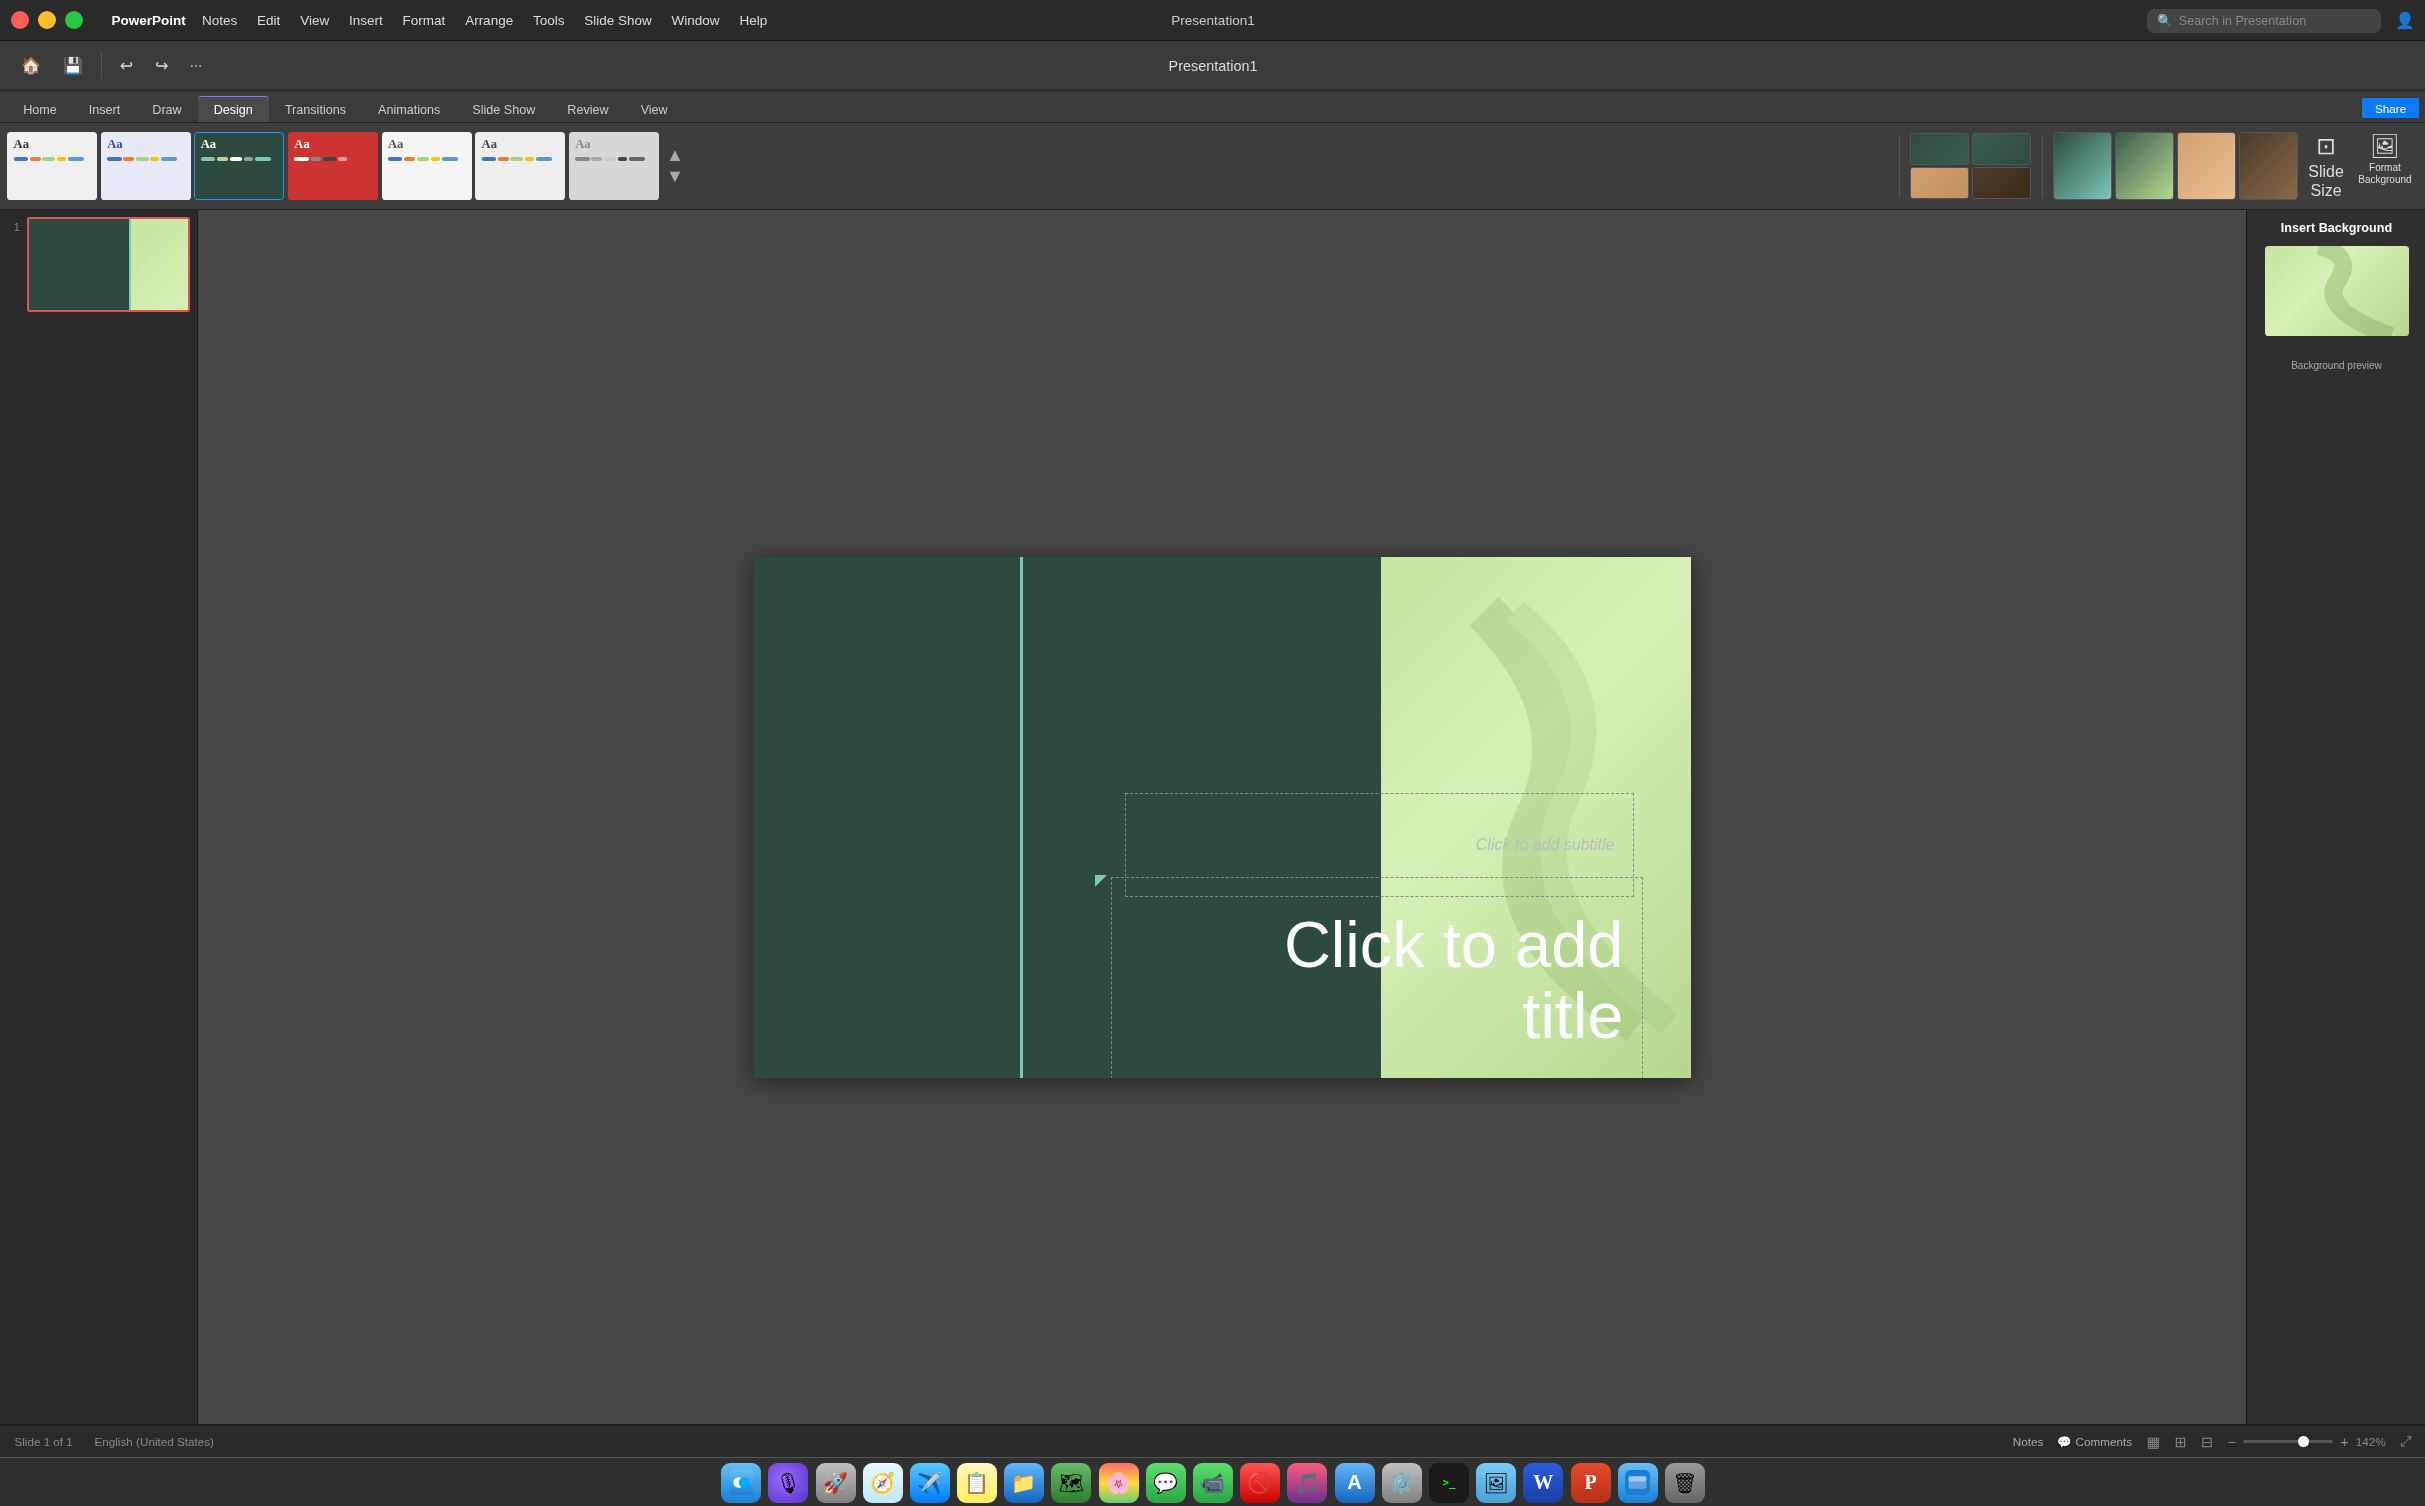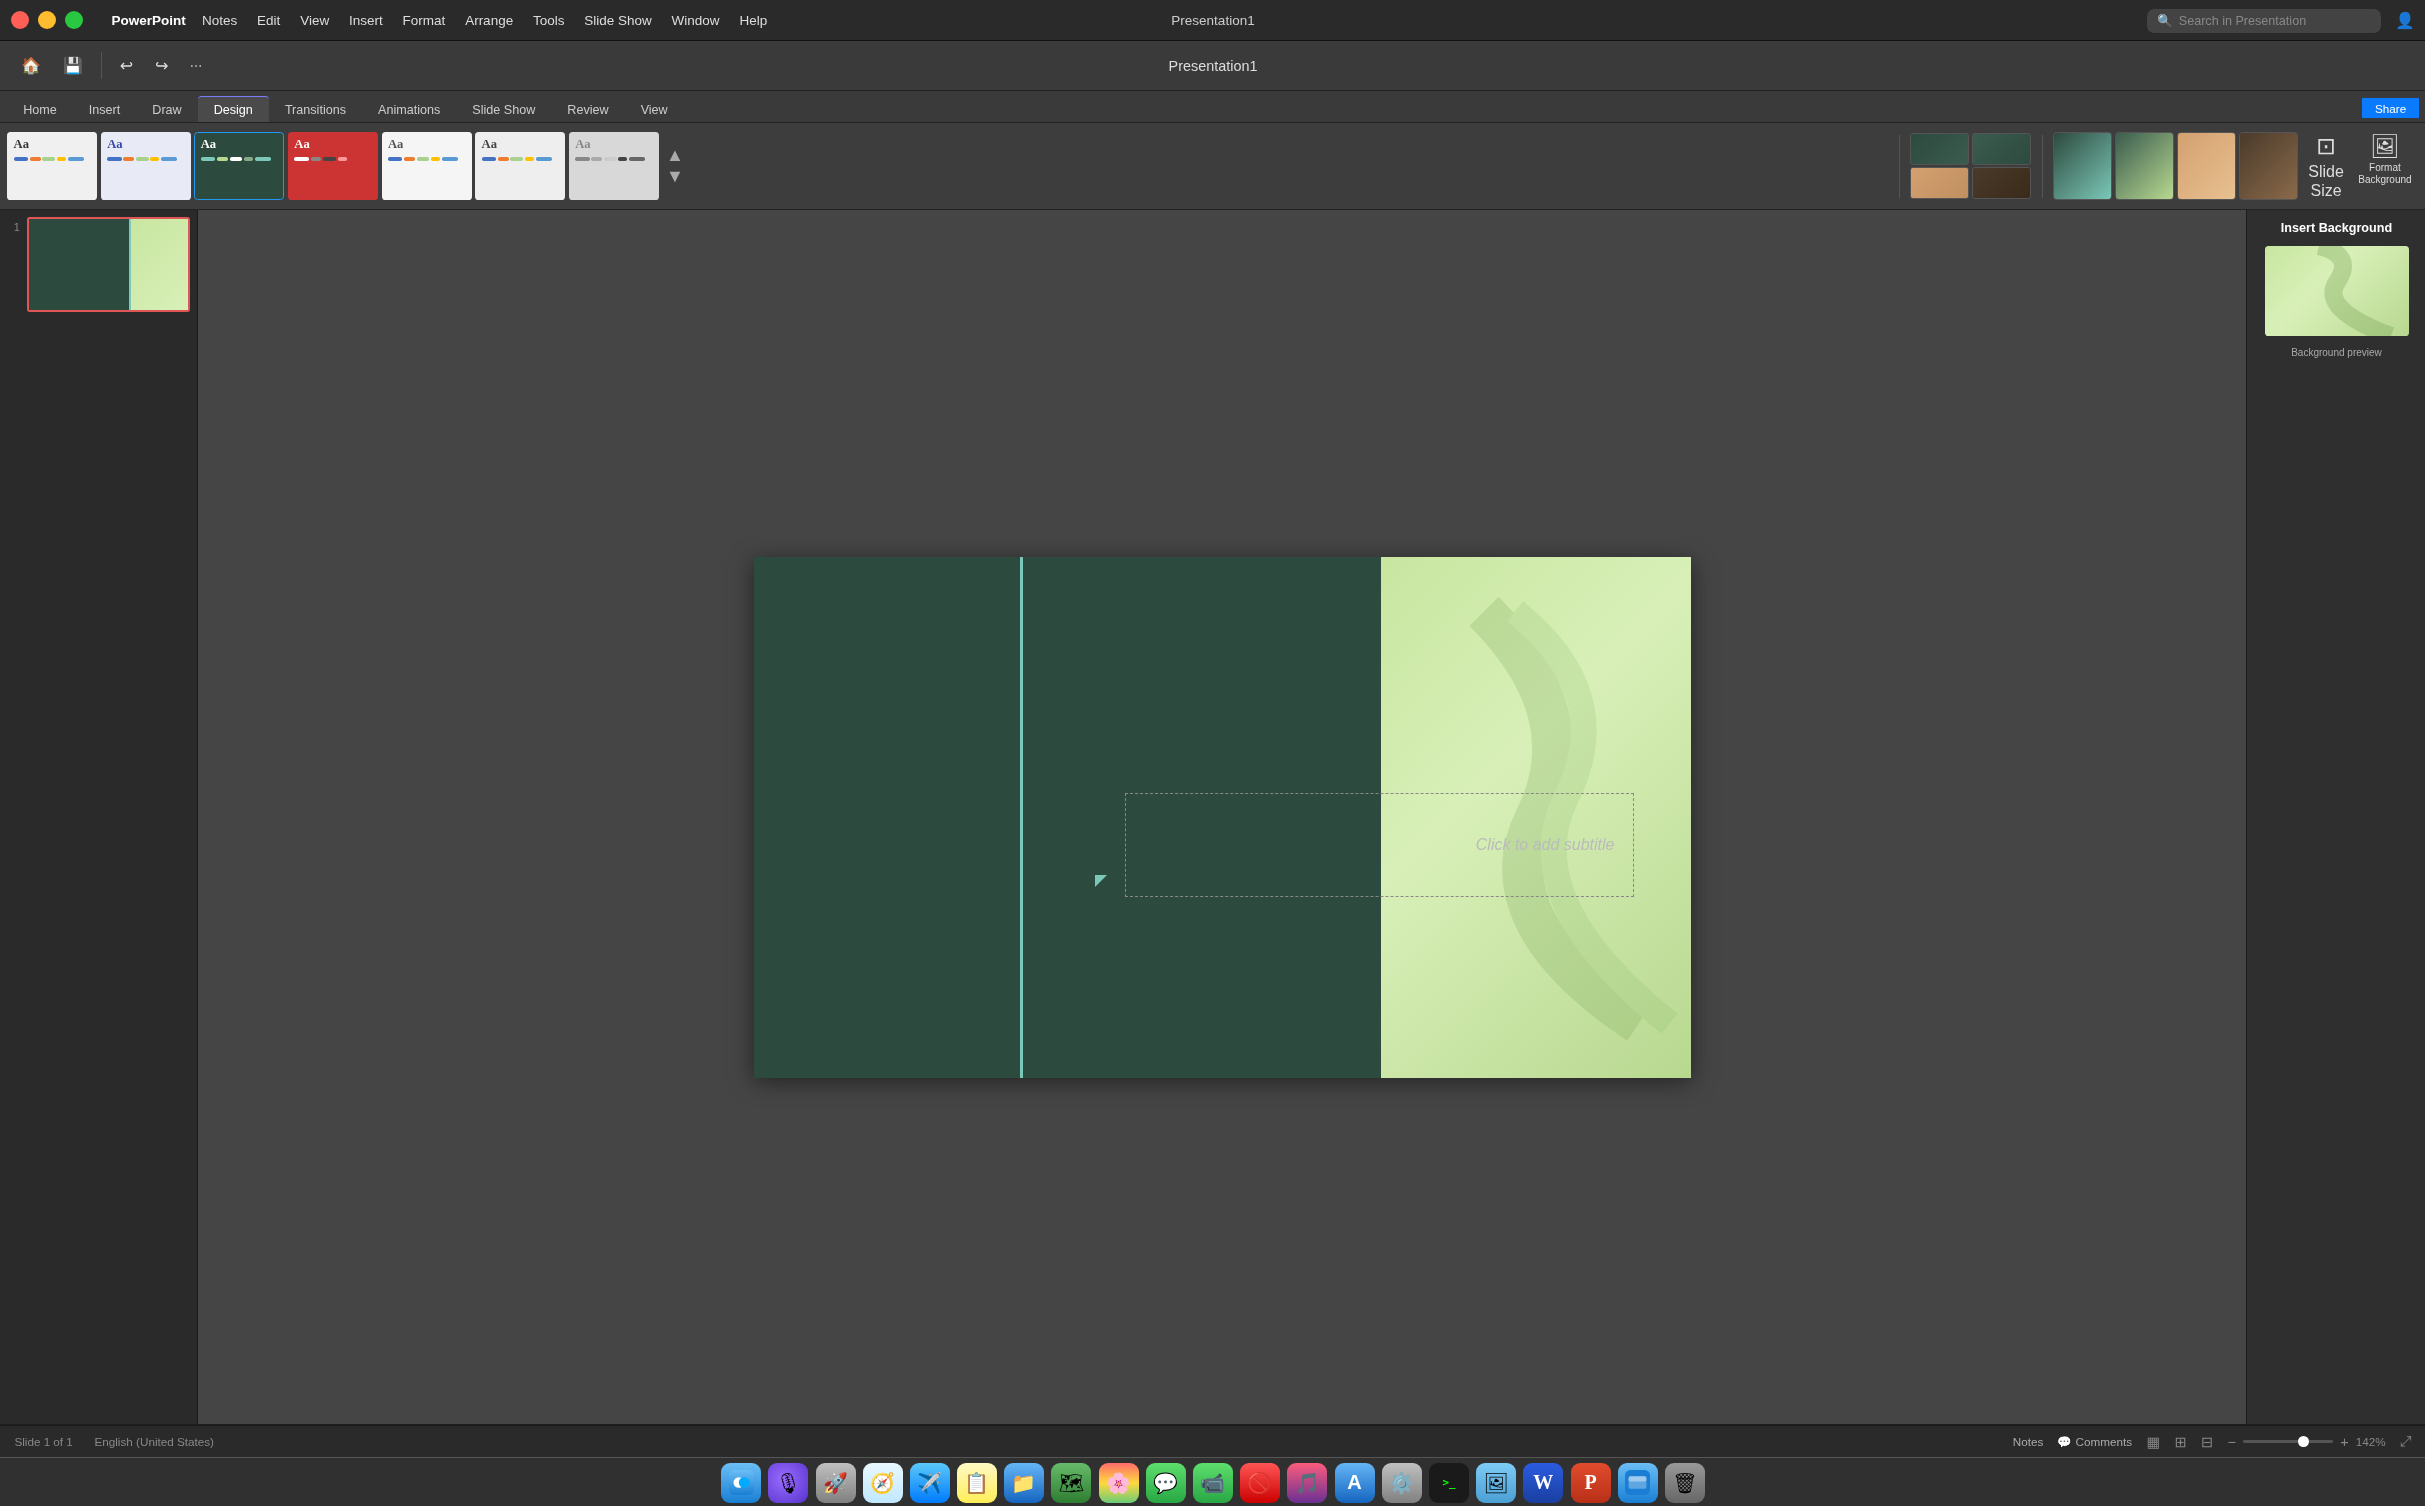--- a/index.html
+++ b/index.html
@@ -694,31 +694,34 @@
         </svg>
       </div>
       <div class="slide-accent-bar"></div>
 
       <div class="slide-corner-arrow"></div>
 
       <div class="subtitle-box">
         <span class="subtitle-text">Click to add subtitle</span>
       </div>
 
+      <div class="title-box">
+        <div class="title-text">Click to add<br>title</div>
+      </div>
     </div>
   </div>
 
   <div class="format-bg-panel">
     <div class="format-bg-title">Insert Background</div>
     <div class="format-bg-preview">
       <svg style="position:absolute; bottom:0; right:0; width:100%; height:100%; opacity:0.3;" viewBox="0 0 160 100">
         <path d="M 140 100 Q 60 70 80 40 Q 100 10 60 0" fill="none" stroke="#6a9a4a" stroke-width="20"></path>
       </svg>
     </div>
-    <div style="color:#aaa; font-size:10px; text-align:center; margin-top:4px;">Background preview</div>
+    <div style="color:#aaa; font-size:10px; text-align:center; margin-top:17px;">Background preview</div>
   </div>
 </div>
 
 <div class="status-bar">
   <span class="status-text">Slide 1 of 1</span>
   <span class="status-text">English (United States)</span>
   <div class="status-right">
     <span class="status-icon" style="color:#aaa; font-size:11.7px; cursor:pointer;">Notes</span>
     <span class="status-icon" style="color:#aaa; font-size:11.7px; cursor:pointer;">💬 <span style="font-size:11.7px;">Comments</span></span>
     <span class="status-icon">▦</span>

